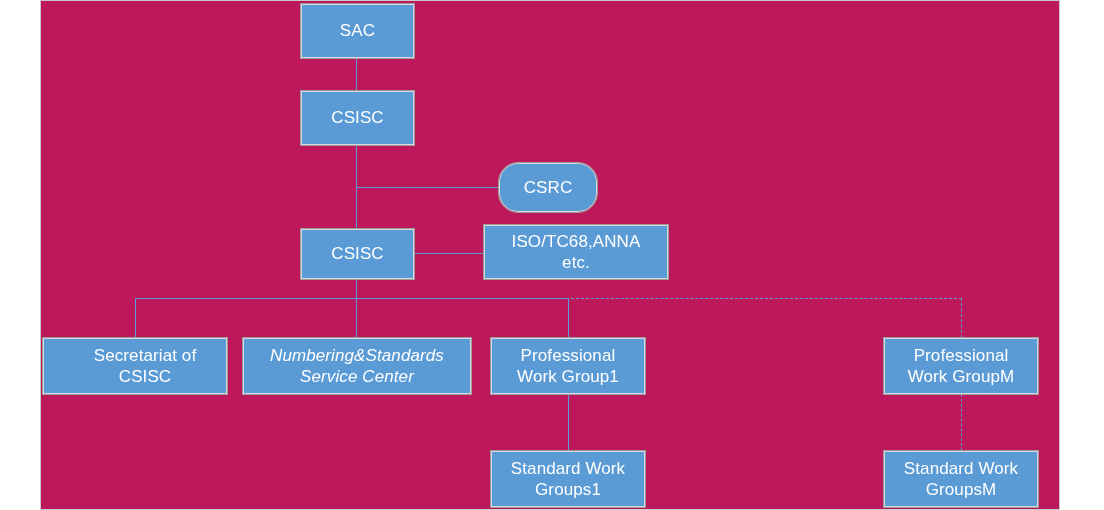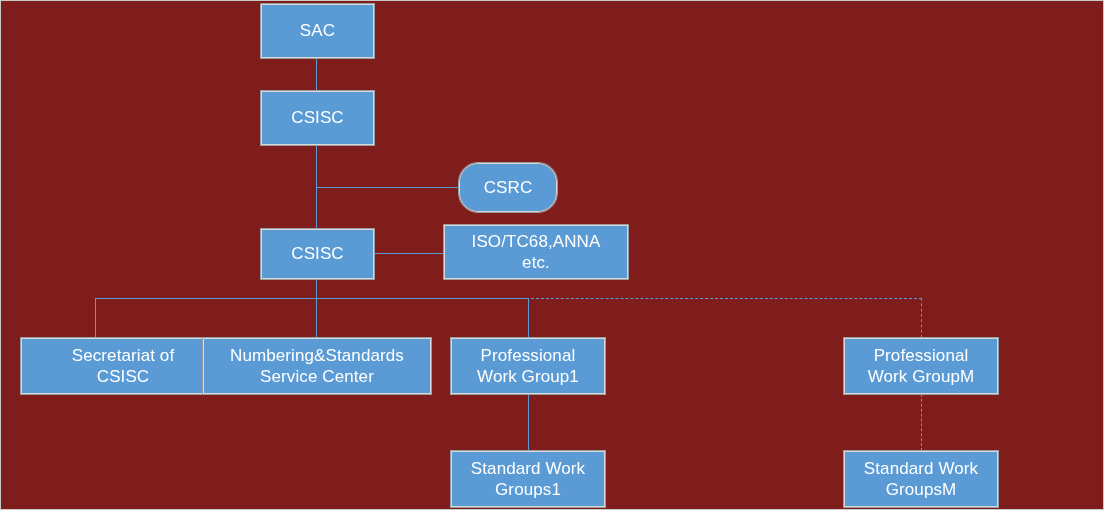--- a/index.html
+++ b/index.html
@@ -3,27 +3,28 @@
 <meta charset="utf-8">
 <title>CSISC Organizational Structure Chart</title>
 <style>
   html, body {
     margin: 0;
     padding: 0;
     background: #ffffff;
   }
   #canvas {
     position: relative;
-    width: 1104px;
+    width: 1020px;
     height: 510px;
-    background: #7f1d1d;
+    background: #be185d;
     box-sizing: border-box;
     border: 1px solid #c9c9c9;
     overflow: hidden;
     font-family: "Liberation Sans", sans-serif;
+    margin-left: 40px;
   }
 
   
   .node {
     position: absolute;
     box-sizing: border-box;
     background: #5B9BD5;
     border: 1px solid #d9d9d9;
     outline: 1px solid #9c9c9c;
     display: flex;
@@ -98,24 +99,24 @@
 
   <div class="node" style="left:260px; top:90px; width:113px; height:54px;">CSISC</div>
 
   <div class="node" style="left:458px; top:162px; width:98px; height:49px;border-radius:19px;">CSRC</div>
 
   <div class="node" style="left:260px; top:228px; width:113px; height:50px;">CSISC</div>
 
   <div class="node two-line" style="left:443px; top:224px; width:184px; height:54px;">ISO/TC68,ANNA
 etc.</div>
 
-  <div class="node two-line" style="left:20px; top:337px; width:184px; height:56px;padding-left:24px;">Secretariat of
+  <div class="node two-line" style="left:2px; top:337px; width:184px; height:56px;padding-left:24px;">Secretariat of
 CSISC</div>
 
-  <div class="node two-line wide-label" style="left:202px; top:337px; width:228px; height:56px;">Numbering&amp;Standards
+  <div class="node two-line wide-label" style="left:202px; top:337px; width:228px; height:56px;font-style:italic;">Numbering&amp;Standards
 Service Center</div>
 
   <div class="node two-line" style="left:450px; top:337px; width:154px; height:56px;">Professional
 Work Group1</div>
 
   <div class="node two-line" style="left:843px; top:337px; width:154px; height:56px;">Professional
 Work GroupM</div>
 
   <div class="node two-line" style="left:450px; top:450px; width:154px; height:56px;">Standard Work
 Groups1</div>

